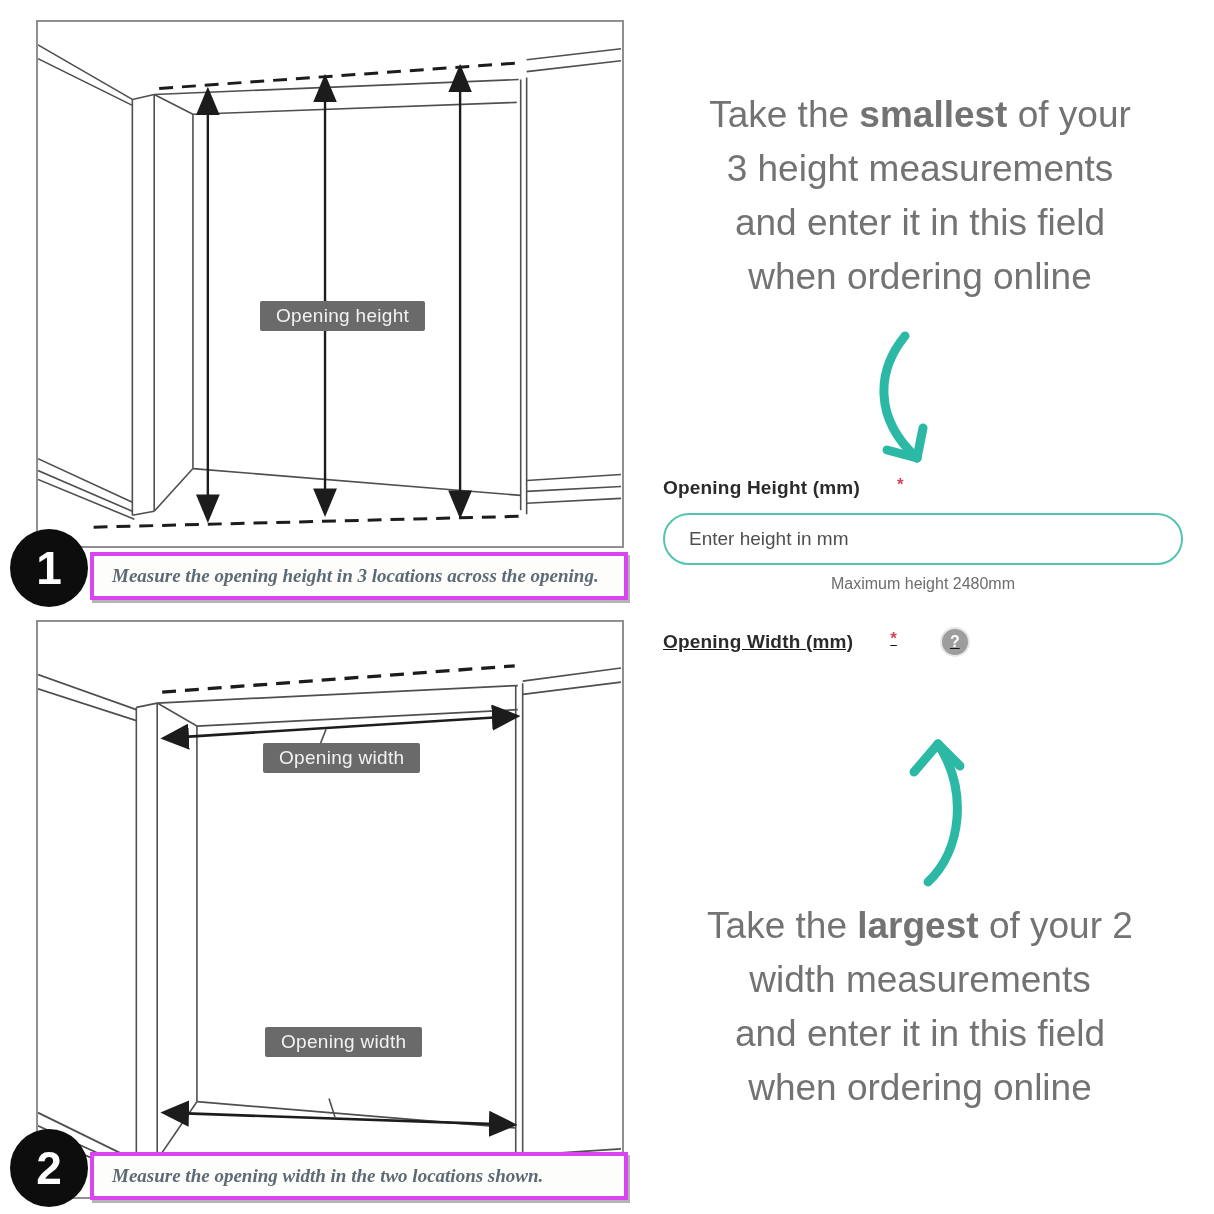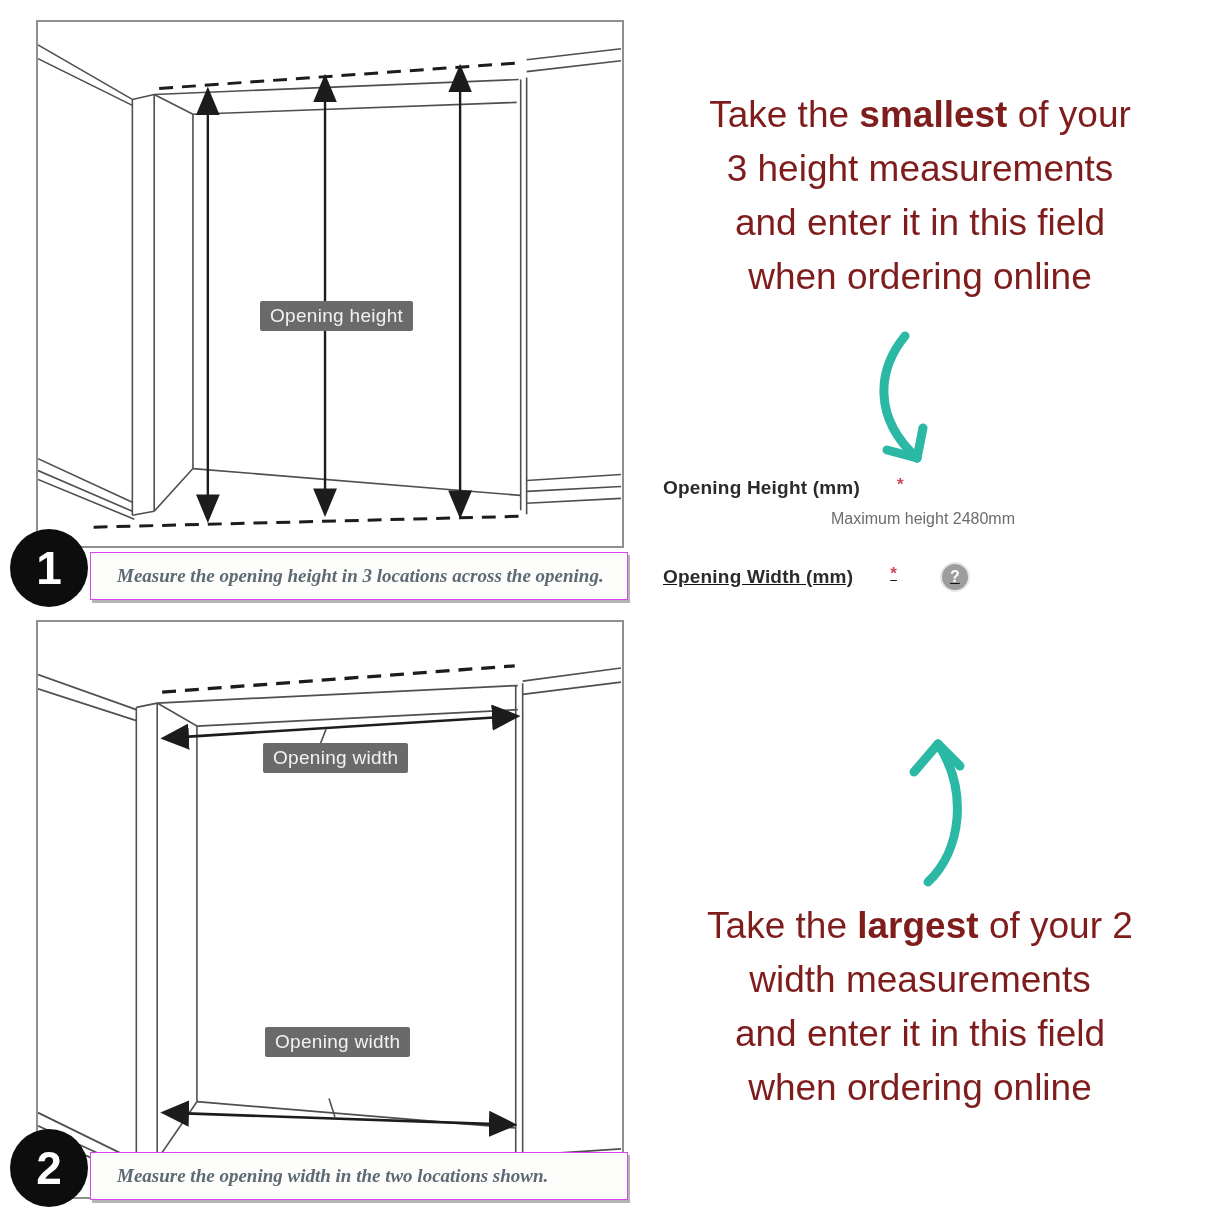--- a/index.html
+++ b/index.html
@@ -7,37 +7,37 @@
     position:relative;width:1214px;height:1214px;background:#ffffff;overflow:hidden;
     font-family:"Liberation Sans",sans-serif;color:#141414;
   }
   
   .fig{position:absolute;border:2px solid #8f8f8f;background:#ffffff;box-sizing:border-box;}
   .fig svg{display:block;width:100%;height:100%;}
   .fig1{left:36px;top:20px;width:588px;height:528px;}
   .fig2{left:36px;top:620px;width:588px;height:579px;}
   .diagram-label{
     position:absolute;display:inline-block;background:#6a6a6a;color:#f2f2f2;
-    font-size:19px;letter-spacing:.3px;padding:4px 10px;border-radius:2px;white-space:nowrap;
+    font-size:19px;letter-spacing:.3px;padding:4px 16px;border-radius:2px;white-space:nowrap;
   }
   .caption-box{
-    position:absolute;background:#fdfdfb;border:1px solid #d946ef;
+    position:absolute;background:#fdfdfb;border:4px solid #d946ef;
     box-shadow:2px 3px 0 rgba(120,120,120,.55);display:flex;align-items:center;
-    box-sizing:border-box;padding-left:26px;
+    box-sizing:border-box;padding-left:18px;
   }
   .caption-text{
     font-family:"Liberation Serif",serif;font-style:italic;font-weight:600;
     font-size:19px;color:#5d6a74;
   }
   .step-circle{
     position:absolute;width:78px;height:78px;border-radius:50%;background:#0d0d0d;
     color:#ffffff;font-weight:700;font-size:46px;display:flex;align-items:center;justify-content:center;
   }
   
-  .big-text{position:absolute;width:560px;text-align:center;font-size:37px;line-height:54px;color:#7f1d1d;}
+  .big-text{position:absolute;width:560px;text-align:center;font-size:37px;line-height:54px;color:#737373;}
   .big-text b{font-weight:700;}
   .teal-arrow{position:absolute;}
   .form-col{position:absolute;left:663px;top:476px;width:520px;}
   .field-label-row{display:flex;align-items:center;height:24px;gap:29px;}
   .field-label{font-size:19px;font-weight:700;color:#2b2b2b;letter-spacing:.2px;}
   .req-mark{color:#cf4458;font-size:17px;font-weight:700;margin-left:8px;margin-top:-6px;}
   .help-icon{
     width:26px;height:26px;border-radius:50%;background:#9d9d9d;color:#ffffff;
     font-size:16px;font-weight:700;display:flex;align-items:center;justify-content:center;
     margin-left:16px;box-shadow:0 0 0 2px #e6e6e6;cursor:pointer;
@@ -188,20 +188,21 @@
       <path d="M 52 128 L 22 120"></path>
       <path d="M 52 128 L 58 98"></path>
     </g>
   </svg>
 
   <div class="form-col">
     <div class="field-label-row">
       <span class="field-label">Opening Height (mm)</span>
       <span class="req-mark">*</span>
     </div>
+    <input class="pill-input" type="text" placeholder="Enter height in mm" style="">
     <div class="helper-text">Maximum height 2480mm</div>
 
     <div class="field-label-row gap-before-width">
       <span class="field-label">Opening Width (mm)</span>
       <span class="req-mark">*</span>
       <span class="help-icon">?</span>
     </div>
   </div>
 
   <svg class="teal-arrow" style="left:900px;top:732px;" width="100" height="155" viewBox="0 0 100 155">

